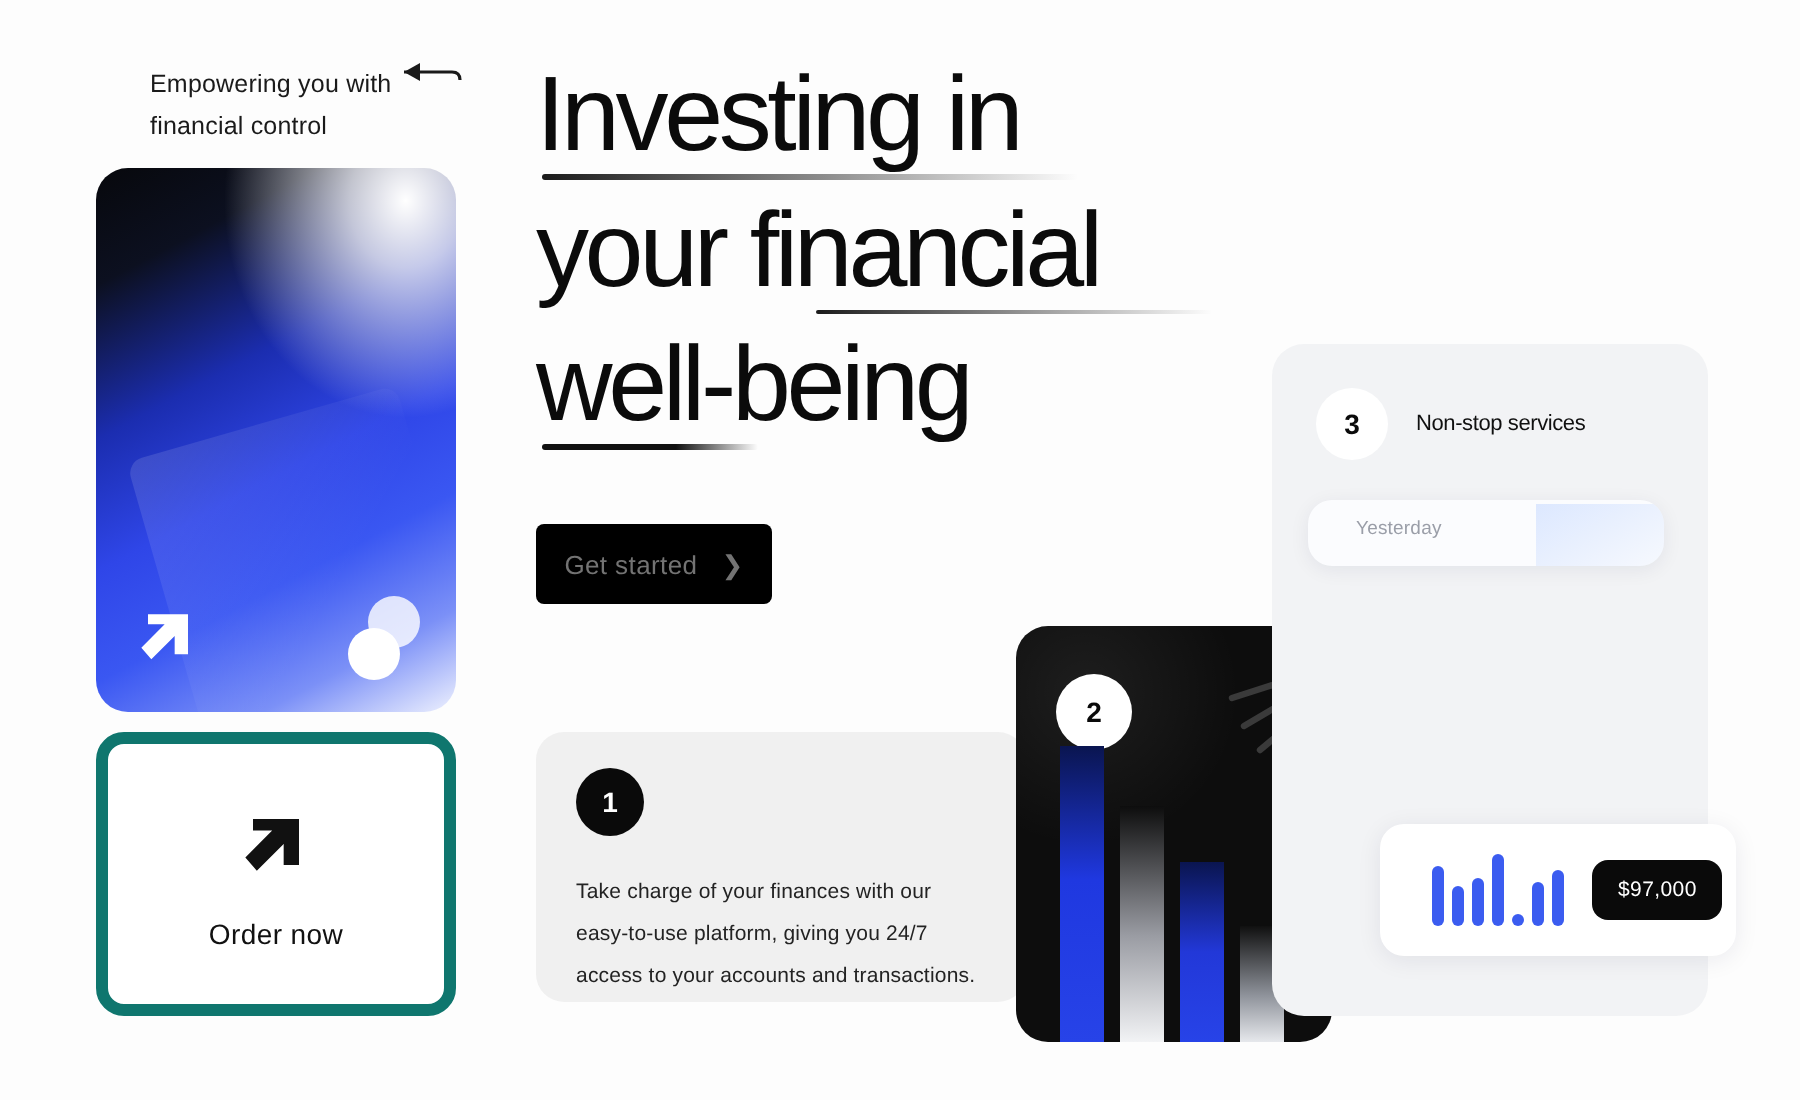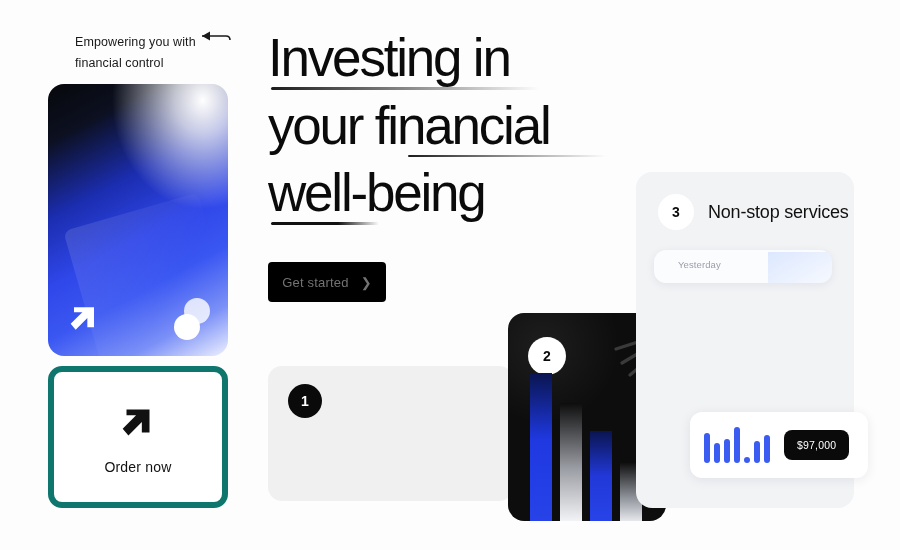--- a/index.html
+++ b/index.html
@@ -100,21 +100,21 @@
   
   .panel{
     position:absolute; left:636px; top:172px; width:218px; height:336px;
     background:#f2f3f5; border-radius:16px;
   }
   .panel-head{ display:flex; align-items:center; gap:14px; padding:22px 0 0 22px; }
   .panel-head .pb{
     width:36px; height:36px; border-radius:50%; background:#fff; color:#0a0a0a;
     display:flex; align-items:center; justify-content:center; font-size:14px; font-weight:700;
   }
-  .panel-head .pt{ font-size:18px; color:#101010; letter-spacing:-.2px; }
+  .panel-head .pt{ font-size:11px; color:#101010; letter-spacing:-.2px; }
 
   .notif{
     position:absolute; background:#fbfcfe; border-radius:12px; overflow:hidden;
     box-shadow:0 2px 10px rgba(20,30,70,.07);
   }
   .notif .swoosh{
     position:absolute; right:-10px; top:2px; width:74px; height:74px;
     background:linear-gradient(150deg, rgba(210,225,255,.75), rgba(255,255,255,0) 68%);
     border-radius:0 12px 0 60%;
   }
@@ -124,21 +124,21 @@
   .n-sub{ font-size:10px; color:#2a2a2a; margin-top:3px; letter-spacing:.1px; }
   .n-time{ font-size:9.5px; color:#9a9ea8; padding:9px 0 13px 24px; letter-spacing:.1px; }
 
   .notif-1{ left:654px; top:250px; width:178px; }
   .notif-2{ left:684px; top:330px; width:180px; }
 
   .chart-card{
     position:absolute; left:690px; top:412px; width:178px; height:66px;
     background:#fff; border-radius:12px;
     box-shadow:0 2px 12px rgba(20,30,70,.08);
-    display:flex; align-items:center; gap:14px; padding:0 14px;
+    display:flex; align-items:center; gap:14px; padding:0 26px;
   }
   .bars{ display:flex; align-items:flex-end; gap:4px; height:36px; }
   .bars .bar{ width:6px; border-radius:4px; background:#3b5cf0; }
   .bars .bar.dot{ height:6px !important; border-radius:50%; }
   .amount{
     background:#0a0a0a; color:#fff; border-radius:8px;
     font-size:10.5px; padding:9px 13px; letter-spacing:.2px; white-space:nowrap;
   }
 </style>
 </head>
@@ -191,20 +191,21 @@
   </div>
 </div>
 
 <button class="cta">
   <span>Get started</span>
   <span class="chev">❯</span>
 </button>
 
 <div class="step1">
   <div class="badge">1</div>
+  <p>Take charge of your finances with our easy-to-use platform, giving you 24/7 access to your accounts and transactions.</p>
 </div>
 
 <div class="dark-card">
   <div class="dark-noise"></div>
   <svg class="burst" viewBox="0 0 118 92">
     <g stroke="#3a3a3a" stroke-width="3.2" stroke-linecap="round">
       <path d="M112 14 L62 30"></path>
         <path d="M112 18 L68 44"></path>
         <path d="M112 26 L76 56"></path>
       <path d="M112 36 L88 66"></path>

